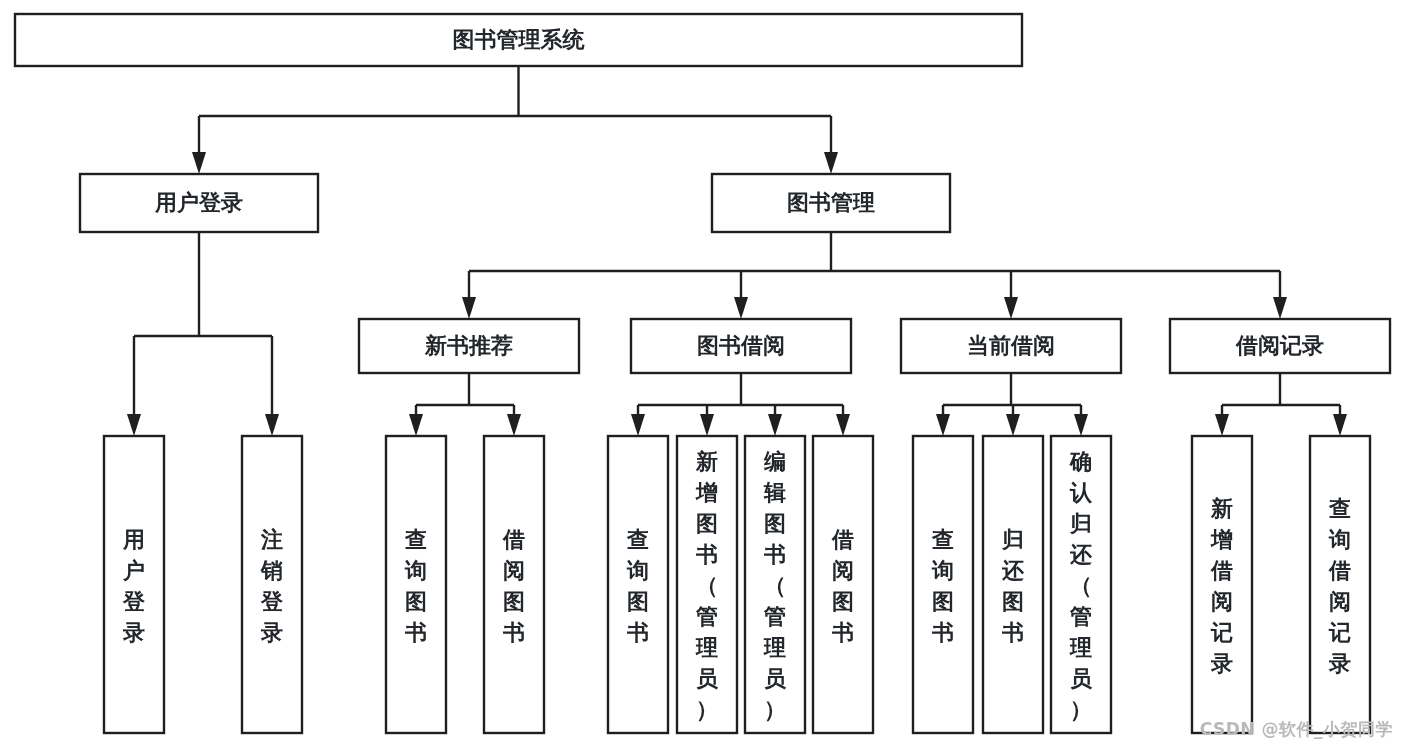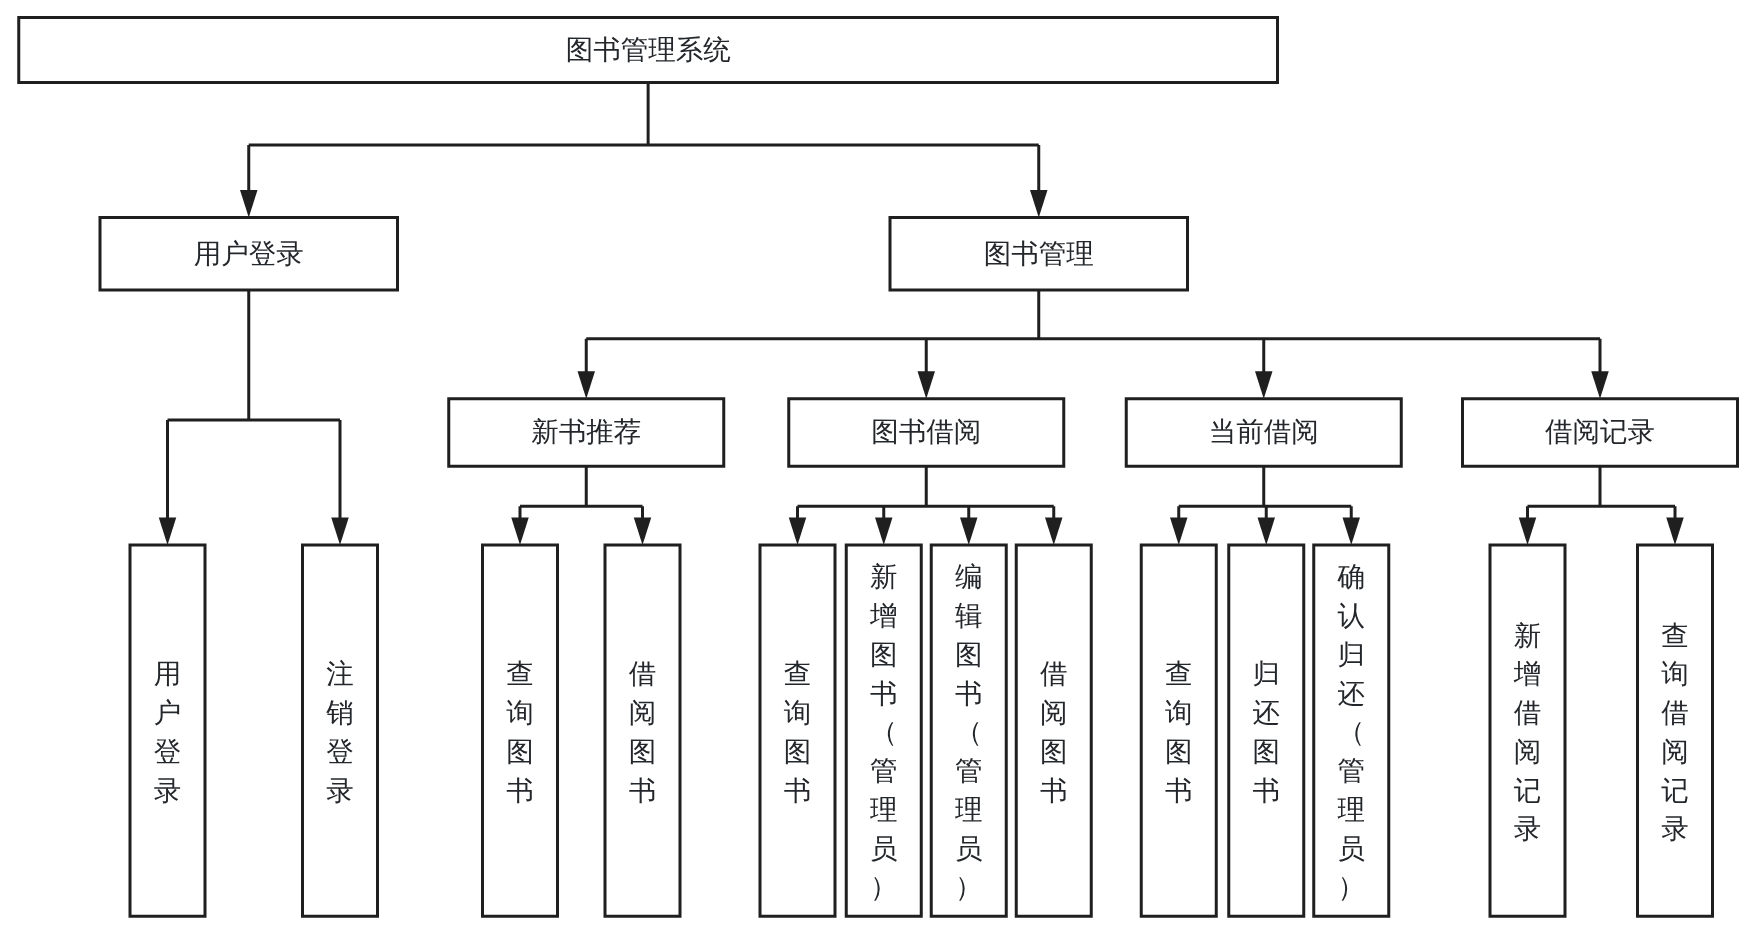--- a/index.html
+++ b/index.html
@@ -13,20 +13,21 @@
     height: 747px;
     position: relative;
     font-family: "DejaVu Sans", "Liberation Sans", sans-serif;
     overflow: hidden;
   }
   #diagram-root {
     position: absolute;
     inset: 0;
     width: 1405px;
     height: 747px;
+    font-weight: bold;
   }
   svg#tree-svg {
     display: block;
     width: 1405px;
     height: 747px;
   }
   .node-box {
     fill: #ffffff;
     stroke: #1f1f1f;
     stroke-width: 2.4;
@@ -216,13 +217,14 @@
         <g>
           <rect x="1192" y="436" width="60" height="297" class="node-box"></rect>
           <text x="1222" y="515.68" class="node-label-v"><tspan x="1222" dy="0">新</tspan><tspan x="1222" dy="31">增</tspan><tspan x="1222" dy="31">借</tspan><tspan x="1222" dy="31">阅</tspan><tspan x="1222" dy="31">记</tspan><tspan x="1222" dy="31">录</tspan></text>
         </g>
         <g>
           <rect x="1310" y="436" width="60" height="297" class="node-box"></rect>
           <text x="1340" y="515.68" class="node-label-v"><tspan x="1340" dy="0">查</tspan><tspan x="1340" dy="31">询</tspan><tspan x="1340" dy="31">借</tspan><tspan x="1340" dy="31">阅</tspan><tspan x="1340" dy="31">记</tspan><tspan x="1340" dy="31">录</tspan></text>
         </g>
       </g>
   </svg>
+  <div class="watermark">CSDN @软件_小贺同学</div>
 </div>
 
 </body></html>

